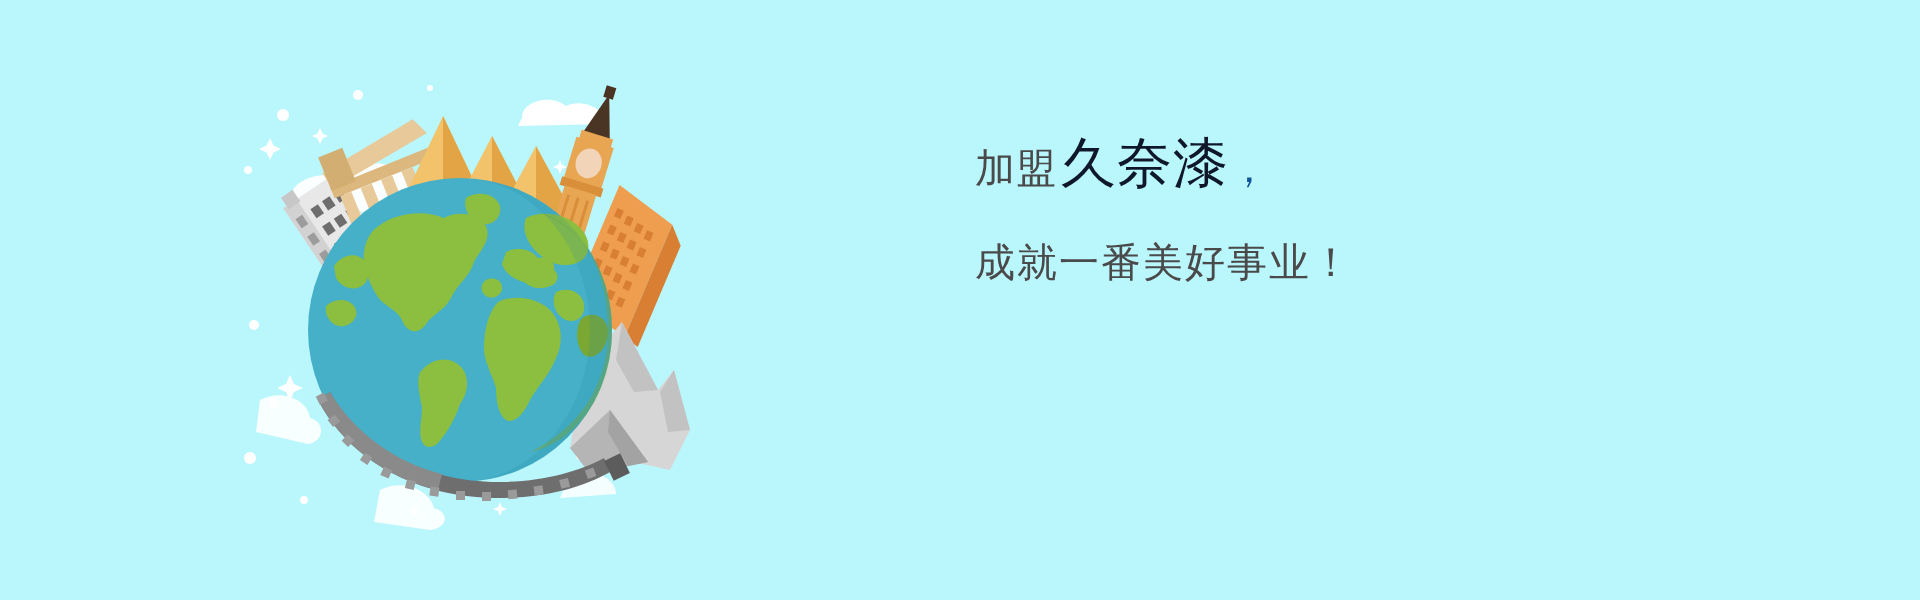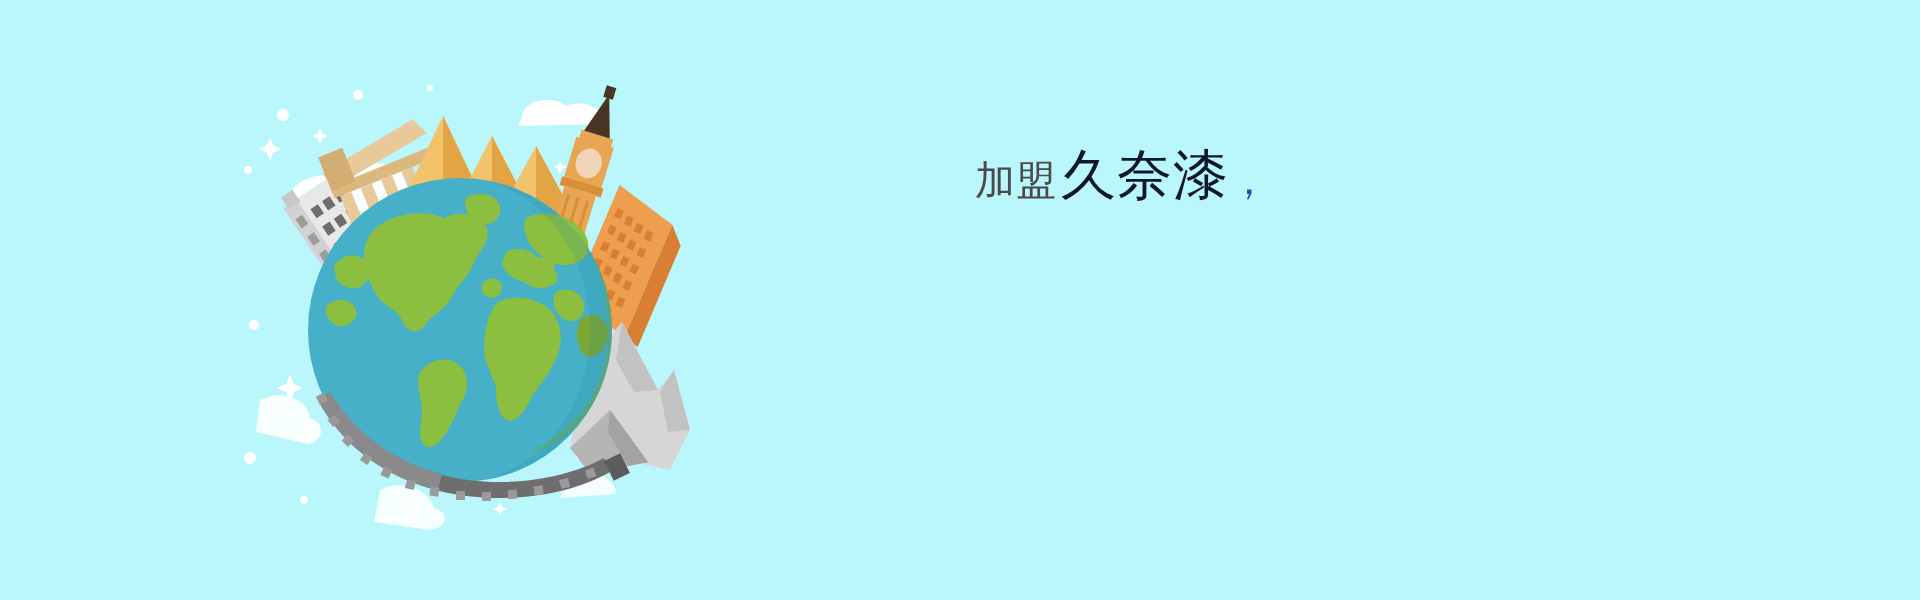--- a/index.html
+++ b/index.html
@@ -32,23 +32,24 @@
   #illustration svg {
     display: block;
     width: 460px;
     height: 460px;
   }
 
   
   #headline {
     position: absolute;
     left: 975px;
-    top: 148px;
+    top: 140px;
     width: 720px;
     height: 190px;
+    font-family: Liberation Mono, monospace;
   }
   .line {
     white-space: nowrap;
     line-height: 1;
   }
   #line-1 {
     height: 72px;
     display: flex;
     align-items: baseline;
   }
@@ -304,15 +305,18 @@
 
     </svg>
   </div>
 
   <div id="headline">
     <div class="line" id="line-1">
       <span class="txt-normal">加盟</span>
       <span class="txt-brand">久奈漆</span>
       <span class="txt-comma">，</span>
     </div>
+    <div class="line" id="line-2">
+      <span class="txt-sub">成就一番美好事业！</span>
+    </div>
   </div>
 
 </div>
 
 </body></html>

